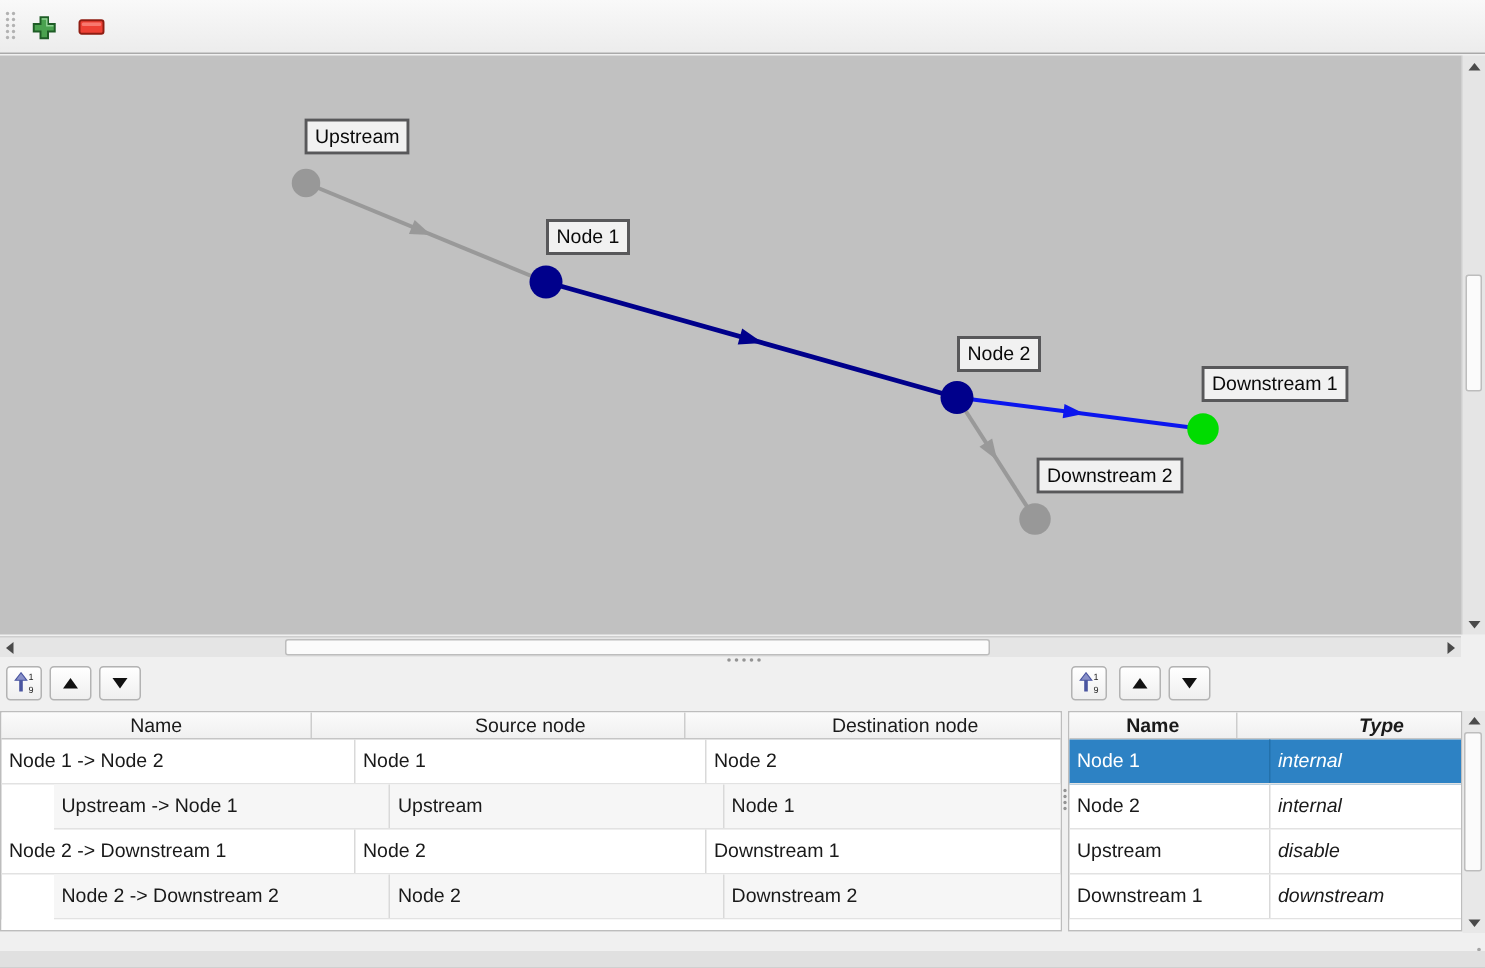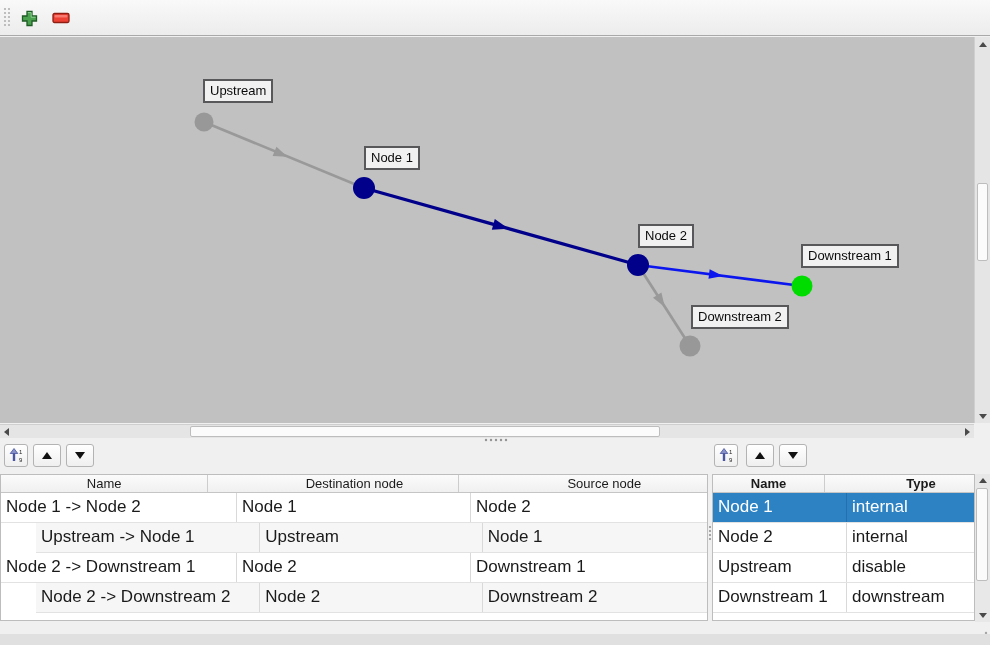--- a/index.html
+++ b/index.html
@@ -53,28 +53,28 @@
   .tbl-left{left:0;width:708px;}
   .tbl-right{left:712px;width:263px;}
   .thead{display:flex;height:18px;background:linear-gradient(#fbfbfb,#f0f0f0);
     border-bottom:1px solid #c5c5c5;box-sizing:border-box;gap:43px;}
   .th{box-sizing:border-box;border-right:1px solid #cdcdcd;text-align:center;line-height:17px;
     font-size:13px;overflow:hidden;white-space:nowrap;cursor:pointer;}
   .th:last-child{border-right:none;}
   .tbl-right .th{font-weight:bold;}
   .trow{display:flex;height:30px;box-sizing:border-box;border-bottom:1px solid #e2e2e2;cursor:pointer;}
   .td{box-sizing:border-box;border-right:1px solid #d9d9d9;padding-left:5px;line-height:28px;
-    font-size:17px;overflow:hidden;white-space:nowrap;}
+    font-size:13px;overflow:hidden;white-space:nowrap;}
   .td:last-child{border-right:none;}
   .alt{background:#f6f6f6;margin-left:35px;}
   .sel{background:#2d82c4;color:#fff;}
   .sel .td{border-right-color:#2371ab;}
   .tfill{height:7px;background:#fff;}
   .cw1{width:236px;} .cw2{width:234px;} .cw3{width:236px;}
-  .cwr1{width:134px;} .cwr2{width:127px;}
+  .cwr1{width:134px;} .cwr2{width:127px;font-style:italic;}
 </style>
 </head>
 <body>
 
 <div id="window">
 
   <div class="topbar">
     <svg class="tb-grip" width="8" height="22">
       <g fill="#b2b2b2">
         <circle cx="2" cy="2" r="1.1"></circle>
@@ -185,22 +185,22 @@
   <div class="pbtn" style="left:746px;width:28px;">
     <span class="tri tri-b-up"></span>
   </div>
   <div class="pbtn" style="left:779px;width:28px;">
     <span class="tri tri-b-dn"></span>
   </div>
 
   <div class="tbl tbl-left">
     <div class="thead">
       <div class="th cw1">Name</div>
+      <div class="th cw2">Source node</div>
       <div class="th cw3">Destination node</div>
-      <div class="th cw2">Source node</div>
     </div>
     <div class="trow">
       <div class="td cw1">Node 1 -&gt; Node 2</div>
       <div class="td cw2">Node 1</div>
       <div class="td cw3">Node 2</div>
     </div>
     <div class="trow alt">
       <div class="td cw1">Upstream -&gt; Node 1</div>
       <div class="td cw2">Upstream</div>
       <div class="td cw3">Node 1</div>

